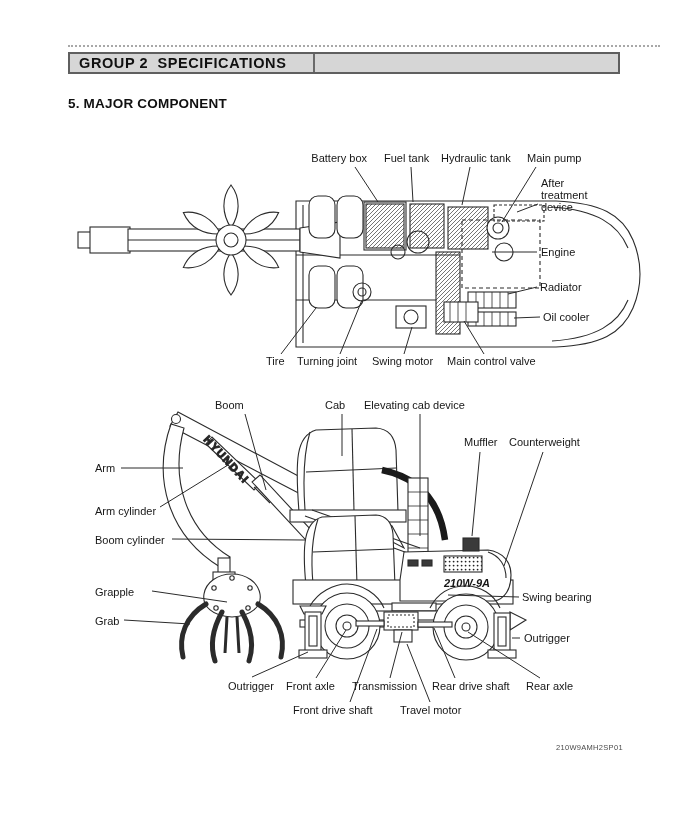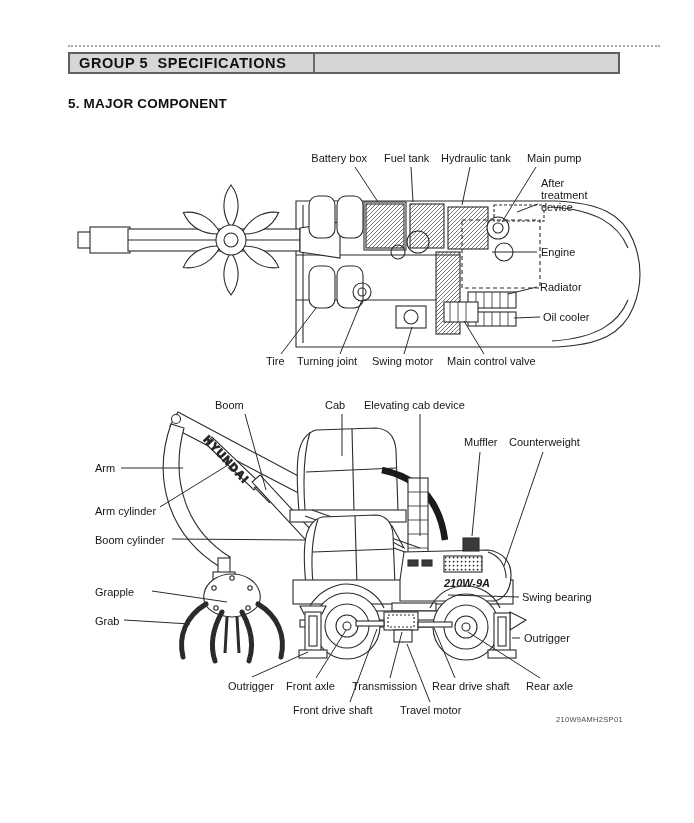--- a/index.html
+++ b/index.html
@@ -23,33 +23,33 @@
   .header-divider{
     position:absolute;left:243px;top:0;bottom:0;width:2px;background:#6a6a6a;
   }
   .section-heading{
     position:absolute;left:68px;top:96px;font-size:13.5px;font-weight:bold;
     letter-spacing:0.2px;color:#101010;
   }
   svg{position:absolute;left:0;}
   svg text{font-family:"Liberation Sans","DejaVu Sans",sans-serif;font-size:11px;fill:#161616;}
   .figure-code{
-    position:absolute;left:556px;top:715px;font-size:7.5px;color:#4a4a4a;
+    position:absolute;left:556px;top:743px;font-size:7.5px;color:#4a4a4a;
     letter-spacing:0.3px;
   }
 </style>
 </head>
 <body>
 
 <div class="page">
 
   <div class="dotted-rule"></div>
 
   <div class="header-bar">
-    <span class="title">GROUP 5  SPECIFICATIONS</span>
+    <span class="title">GROUP 2  SPECIFICATIONS</span>
     <div class="header-divider"></div>
   </div>
 
   <div class="section-heading">5. MAJOR COMPONENT</div>
 
   <svg style="top:143px" width="694" height="252" viewBox="0 143 694 252">
     <defs>
       <pattern id="hatch1" patternUnits="userSpaceOnUse" width="4" height="4">
         <path d="M0,4 l4,-4 M-1,1 l2,-2 M3,5 l2,-2" stroke="#3a3a3a" stroke-width="0.7" fill="none"></path>
       </pattern>

